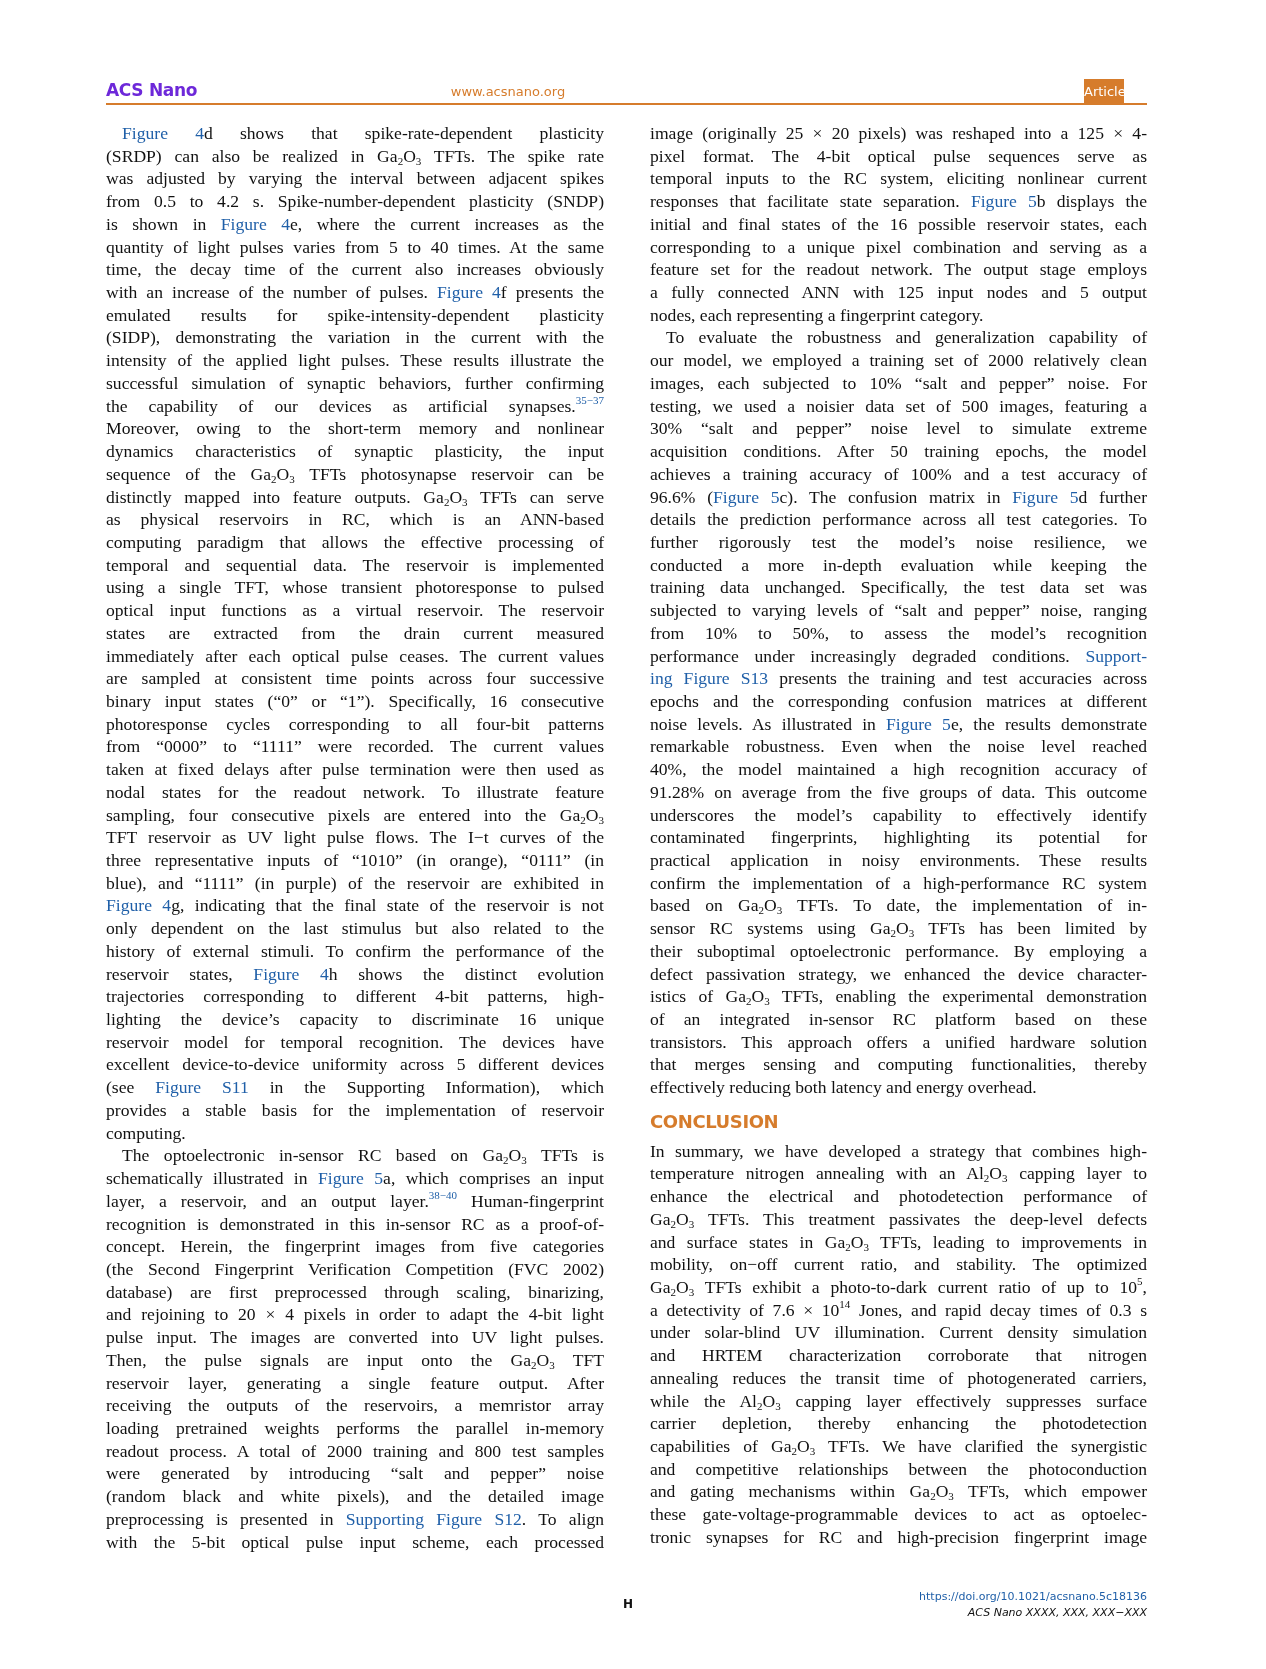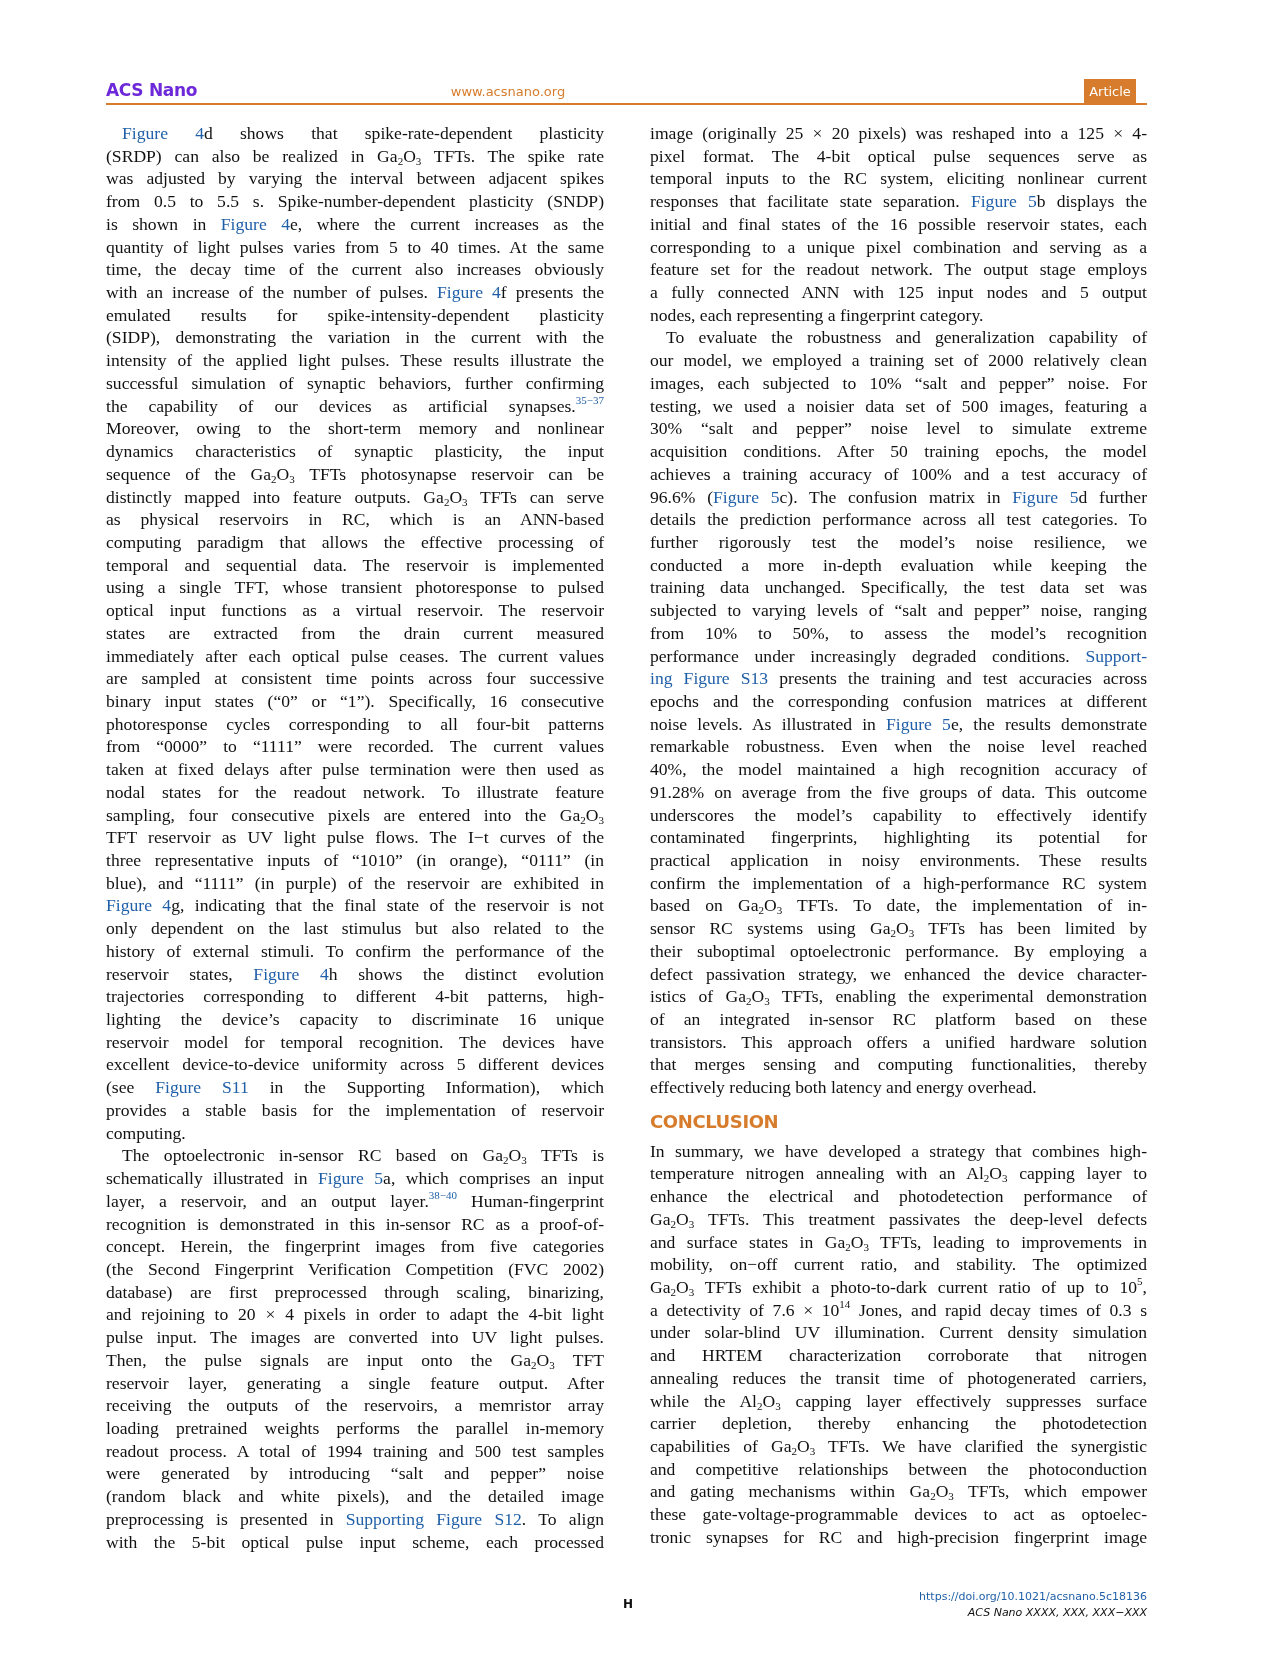--- a/index.html
+++ b/index.html
@@ -1,20 +1,20 @@
 <!DOCTYPE html>
 <html><head>
 <meta charset="utf-8">
 <style>
   html, body { margin:0; padding:0; background:#ffffff; }
   body { width:1266px; height:1669px; position:relative; overflow:hidden; font-family:"Liberation Serif", serif; color:#111; }
   .hdr-journal { position:absolute; left:106px; top:80px; font-family:"DejaVu Sans", sans-serif; font-size:17px; font-weight:bold; color:#6d28d9; letter-spacing:-0.3px; }
   .hdr-url { position:absolute; left:0; width:1016px; text-align:center; top:84px; font-family:"DejaVu Sans", sans-serif; font-size:13px; color:#d67c2c; }
   .hdr-rule { position:absolute; left:106px; top:103px; width:1041px; height:2px; background:#d67c2c; }
-  .hdr-badge { position:absolute; left:1084px; top:79px; width:52px; height:25px; background:#d67c2c; color:#fff; font-family:"DejaVu Sans", sans-serif; font-size:13px; line-height:25px; text-align:center; }
+  .hdr-badge { position:absolute; left:1084px; top:79px; width:40px; height:25px; background:#d67c2c; color:#fff; font-family:"DejaVu Sans", sans-serif; font-size:13px; line-height:25px; text-align:center; }
   .col { position:absolute; top:122px; width:498px; font-size:17.6px; line-height:22.72px; }
   .col.left { left:106px; }
   .col.right { left:650px; width:497px; }
   .ln { display:block; height:22.72px; white-space:nowrap; text-align:justify; text-align-last:justify; overflow:visible; }
   .ln.last { text-align-last:left; }
   .ln.indent { padding-left:16px; }
   .lnk { color:#1f5fa8; }
   sub { font-size:11px; vertical-align:-3px; line-height:0; }
   sup { font-size:11px; vertical-align:8px; line-height:0; }
   sup.ref { color:#1f5fa8; }
@@ -28,21 +28,21 @@
 
 <div class="hdr-journal">ACS Nano</div>
 <div class="hdr-url">www.acsnano.org</div>
 <div class="hdr-rule"></div>
 <div class="hdr-badge">Article</div>
 
 <div class="col left">
     <span class="ln indent"><span class="lnk">Figure 4</span>d shows that spike-rate-dependent plasticity</span>
     <span class="ln">(SRDP) can also be realized in Ga<sub>2</sub>O<sub>3</sub> TFTs. The spike rate</span>
     <span class="ln">was adjusted by varying the interval between adjacent spikes</span>
-    <span class="ln">from 0.5 to 5.5 s. Spike-number-dependent plasticity (SNDP)</span>
+    <span class="ln">from 0.5 to 4.2 s. Spike-number-dependent plasticity (SNDP)</span>
     <span class="ln">is shown in <span class="lnk">Figure 4</span>e, where the current increases as the</span>
     <span class="ln">quantity of light pulses varies from 5 to 40 times. At the same</span>
     <span class="ln">time, the decay time of the current also increases obviously</span>
     <span class="ln">with an increase of the number of pulses. <span class="lnk">Figure 4</span>f presents the</span>
     <span class="ln">emulated results for spike-intensity-dependent plasticity</span>
     <span class="ln">(SIDP), demonstrating the variation in the current with the</span>
     <span class="ln">intensity of the applied light pulses. These results illustrate the</span>
     <span class="ln">successful simulation of synaptic behaviors, further confirming</span>
     <span class="ln">the capability of our devices as artificial synapses.<sup class="ref">35−37</sup></span>
     <span class="ln">Moreover, owing to the short-term memory and nonlinear</span>
@@ -83,21 +83,21 @@
     <span class="ln">recognition is demonstrated in this in-sensor RC as a proof-of-</span>
     <span class="ln">concept. Herein, the fingerprint images from five categories</span>
     <span class="ln">(the Second Fingerprint Verification Competition (FVC 2002)</span>
     <span class="ln">database) are first preprocessed through scaling, binarizing,</span>
     <span class="ln">and rejoining to 20 × 4 pixels in order to adapt the 4-bit light</span>
     <span class="ln">pulse input. The images are converted into UV light pulses.</span>
     <span class="ln">Then, the pulse signals are input onto the Ga<sub>2</sub>O<sub>3</sub> TFT</span>
     <span class="ln">reservoir layer, generating a single feature output. After</span>
     <span class="ln">receiving the outputs of the reservoirs, a memristor array</span>
     <span class="ln">loading pretrained weights performs the parallel in-memory</span>
-    <span class="ln">readout process. A total of 1994 training and 500 test samples</span>
+    <span class="ln">readout process. A total of 2000 training and 800 test samples</span>
     <span class="ln">were generated by introducing “salt and pepper” noise</span>
     <span class="ln">(random black and white pixels), and the detailed image</span>
     <span class="ln">preprocessing is presented in <span class="lnk">Supporting Figure S12</span>. To align</span>
     <span class="ln">with the 5-bit optical pulse input scheme, each processed</span>
   </div>
 <div class="col right">
   <div>
       <span class="ln">image (originally 25 × 20 pixels) was reshaped into a 125 × 4-</span>
       <span class="ln">pixel format. The 4-bit optical pulse sequences serve as</span>
       <span class="ln">temporal inputs to the RC system, eliciting nonlinear current</span>

